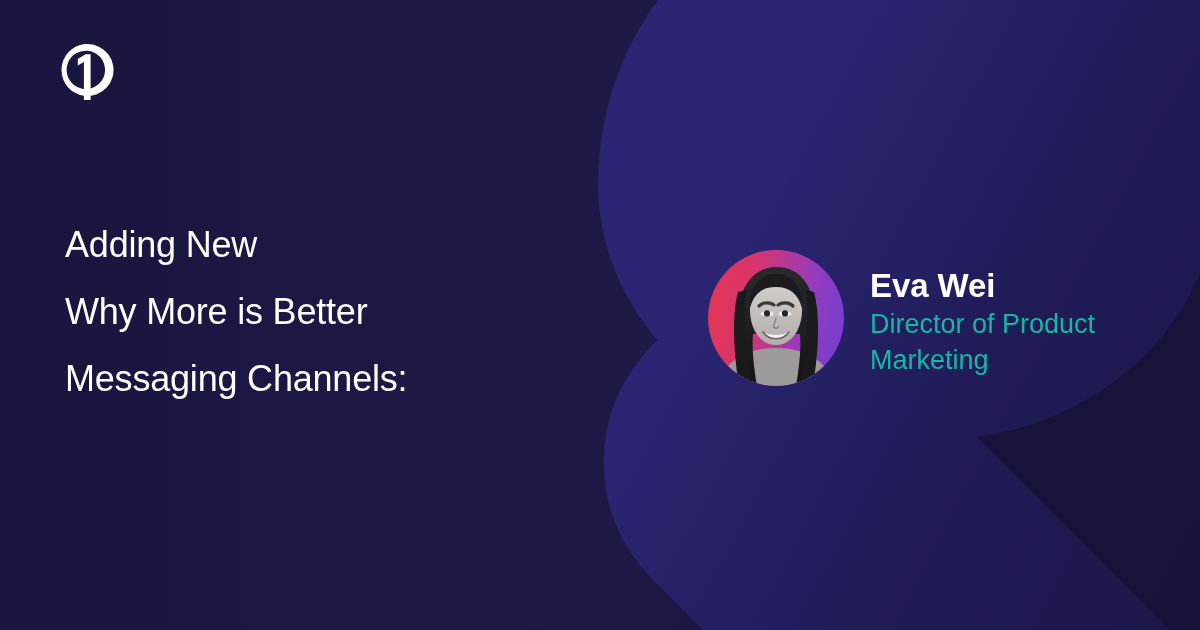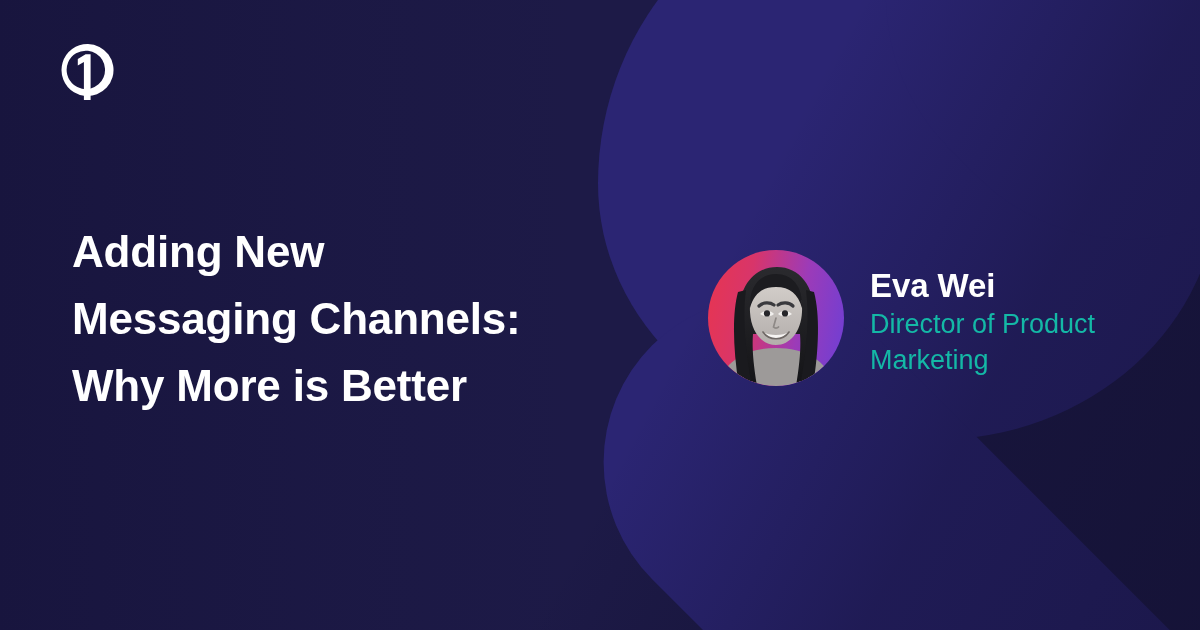--- a/index.html
+++ b/index.html
@@ -75,24 +75,24 @@
     width: 72px;
     height: 64px;
   }
 
   
   #title {
     position: absolute;
     left: 61px;
     top: 207px;
     width: 620px;
-    margin: 11px;
+    margin: 4px;
     color: #ffffff;
-    font-size: 44px;
-    font-weight: bold;
+    font-size: 36px;
+    font-weight: normal;
     line-height: 67px;
     letter-spacing: -0.2px;
   }
   #title .tline { display: block; white-space: nowrap; }
 
   
   #author {
     position: absolute;
     left: 708px;
     top: 250px;
@@ -159,22 +159,22 @@
                L31.9 60.0
                L31.9 22.0
                L25.8 25.6
                L25.8 19.0
                L33.6 14.2 Z" fill="#ffffff"></path>
     </svg>
   </div>
 
   <h1 id="title">
     <span class="tline">Adding New</span>
+    <span class="tline">Why More is Better</span>
     <span class="tline">Messaging Channels:</span>
-    <span class="tline">Why More is Better</span>
   </h1>
 
   <div id="author">
 
     <div id="avatar">
       <svg width="136" height="136" viewBox="0 0 136 136" aria-hidden="true">
         <defs>
           <clipPath id="avClip">
               <circle cx="68" cy="68" r="68"></circle>
             </clipPath>

